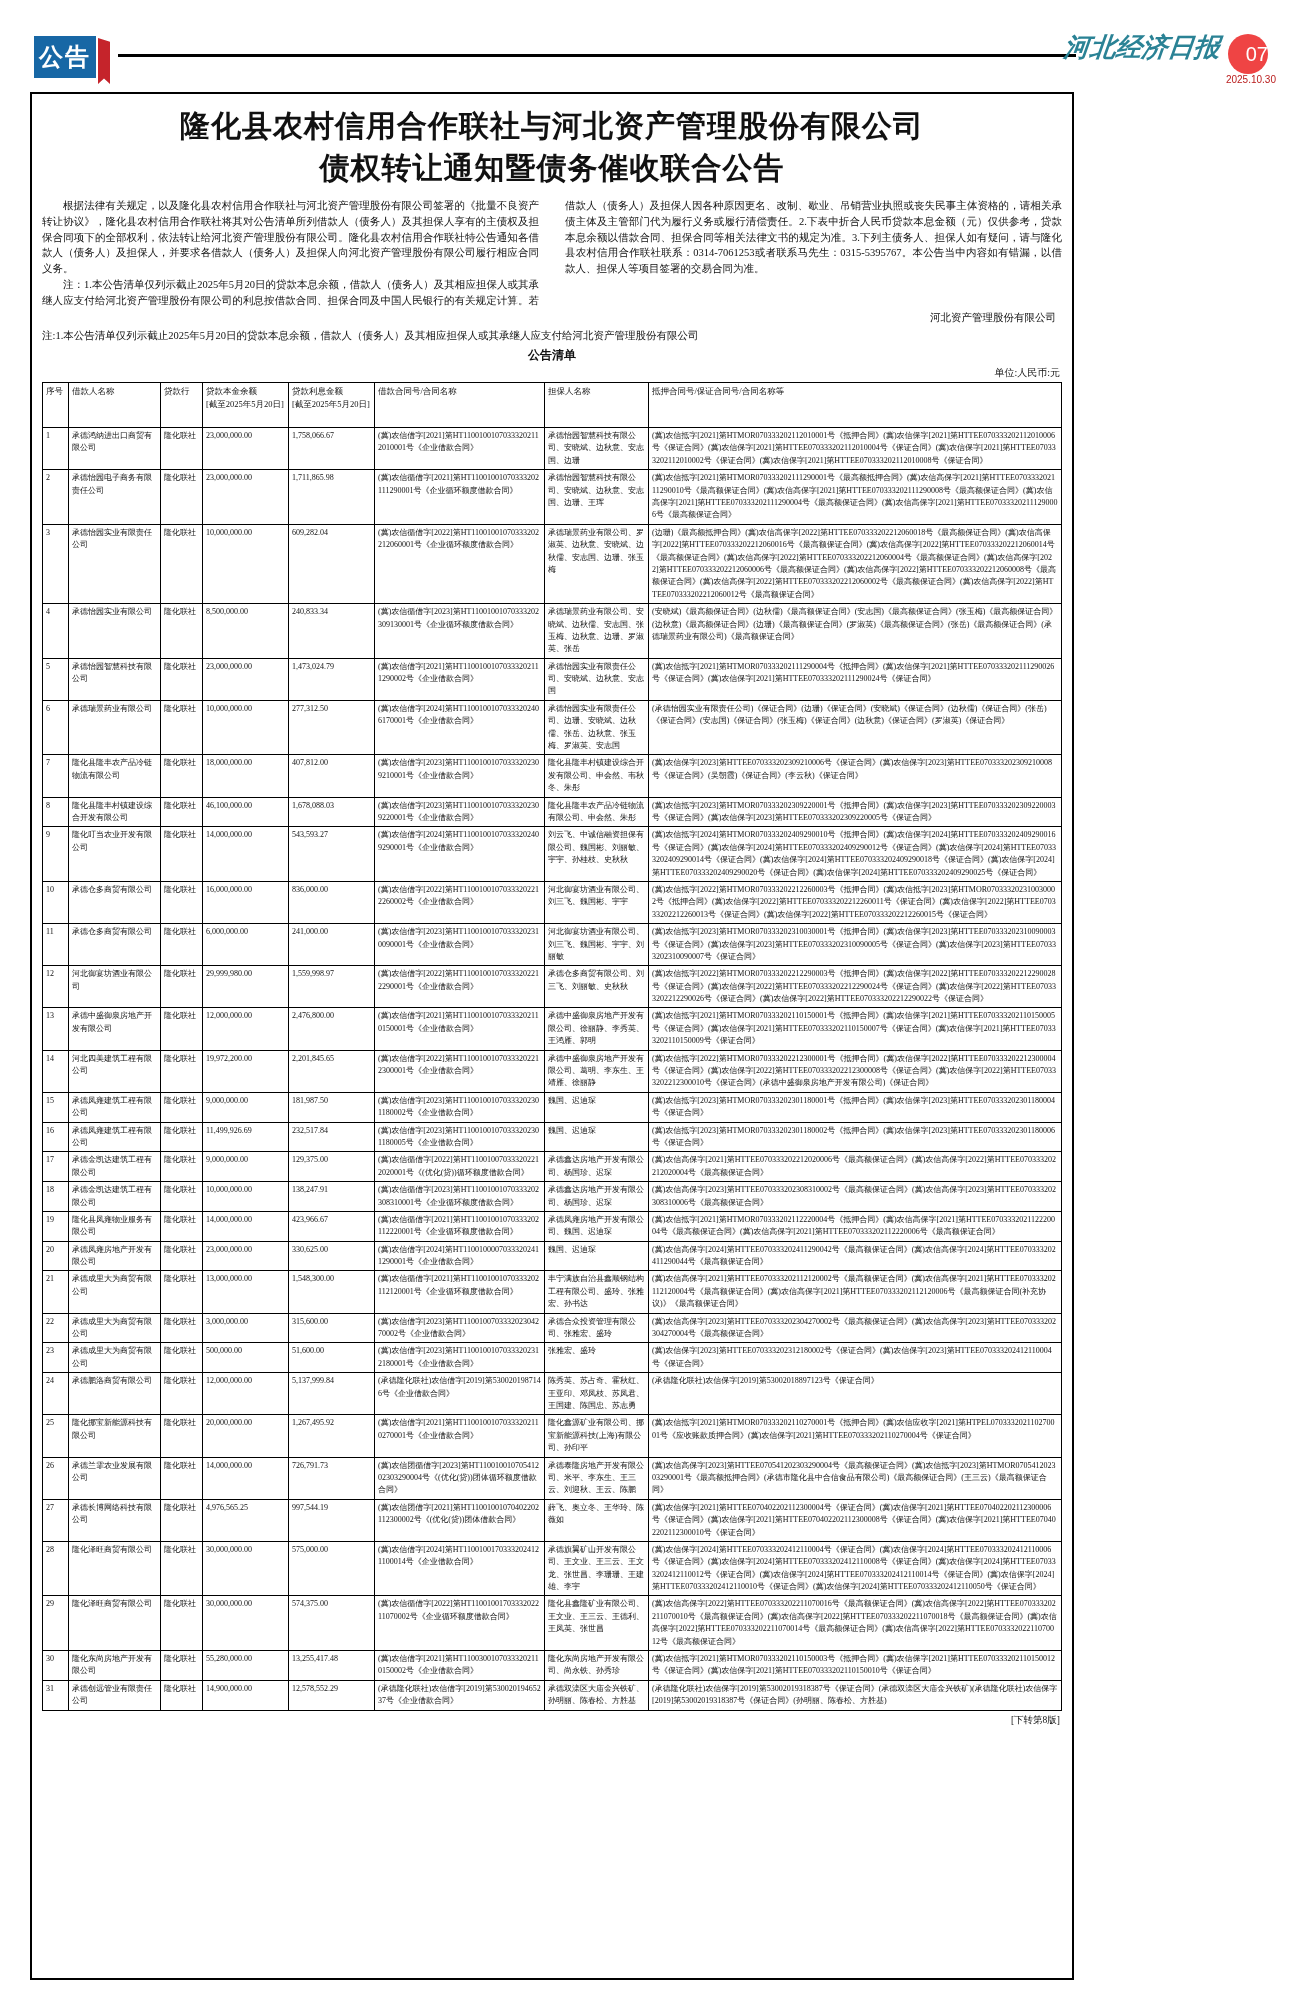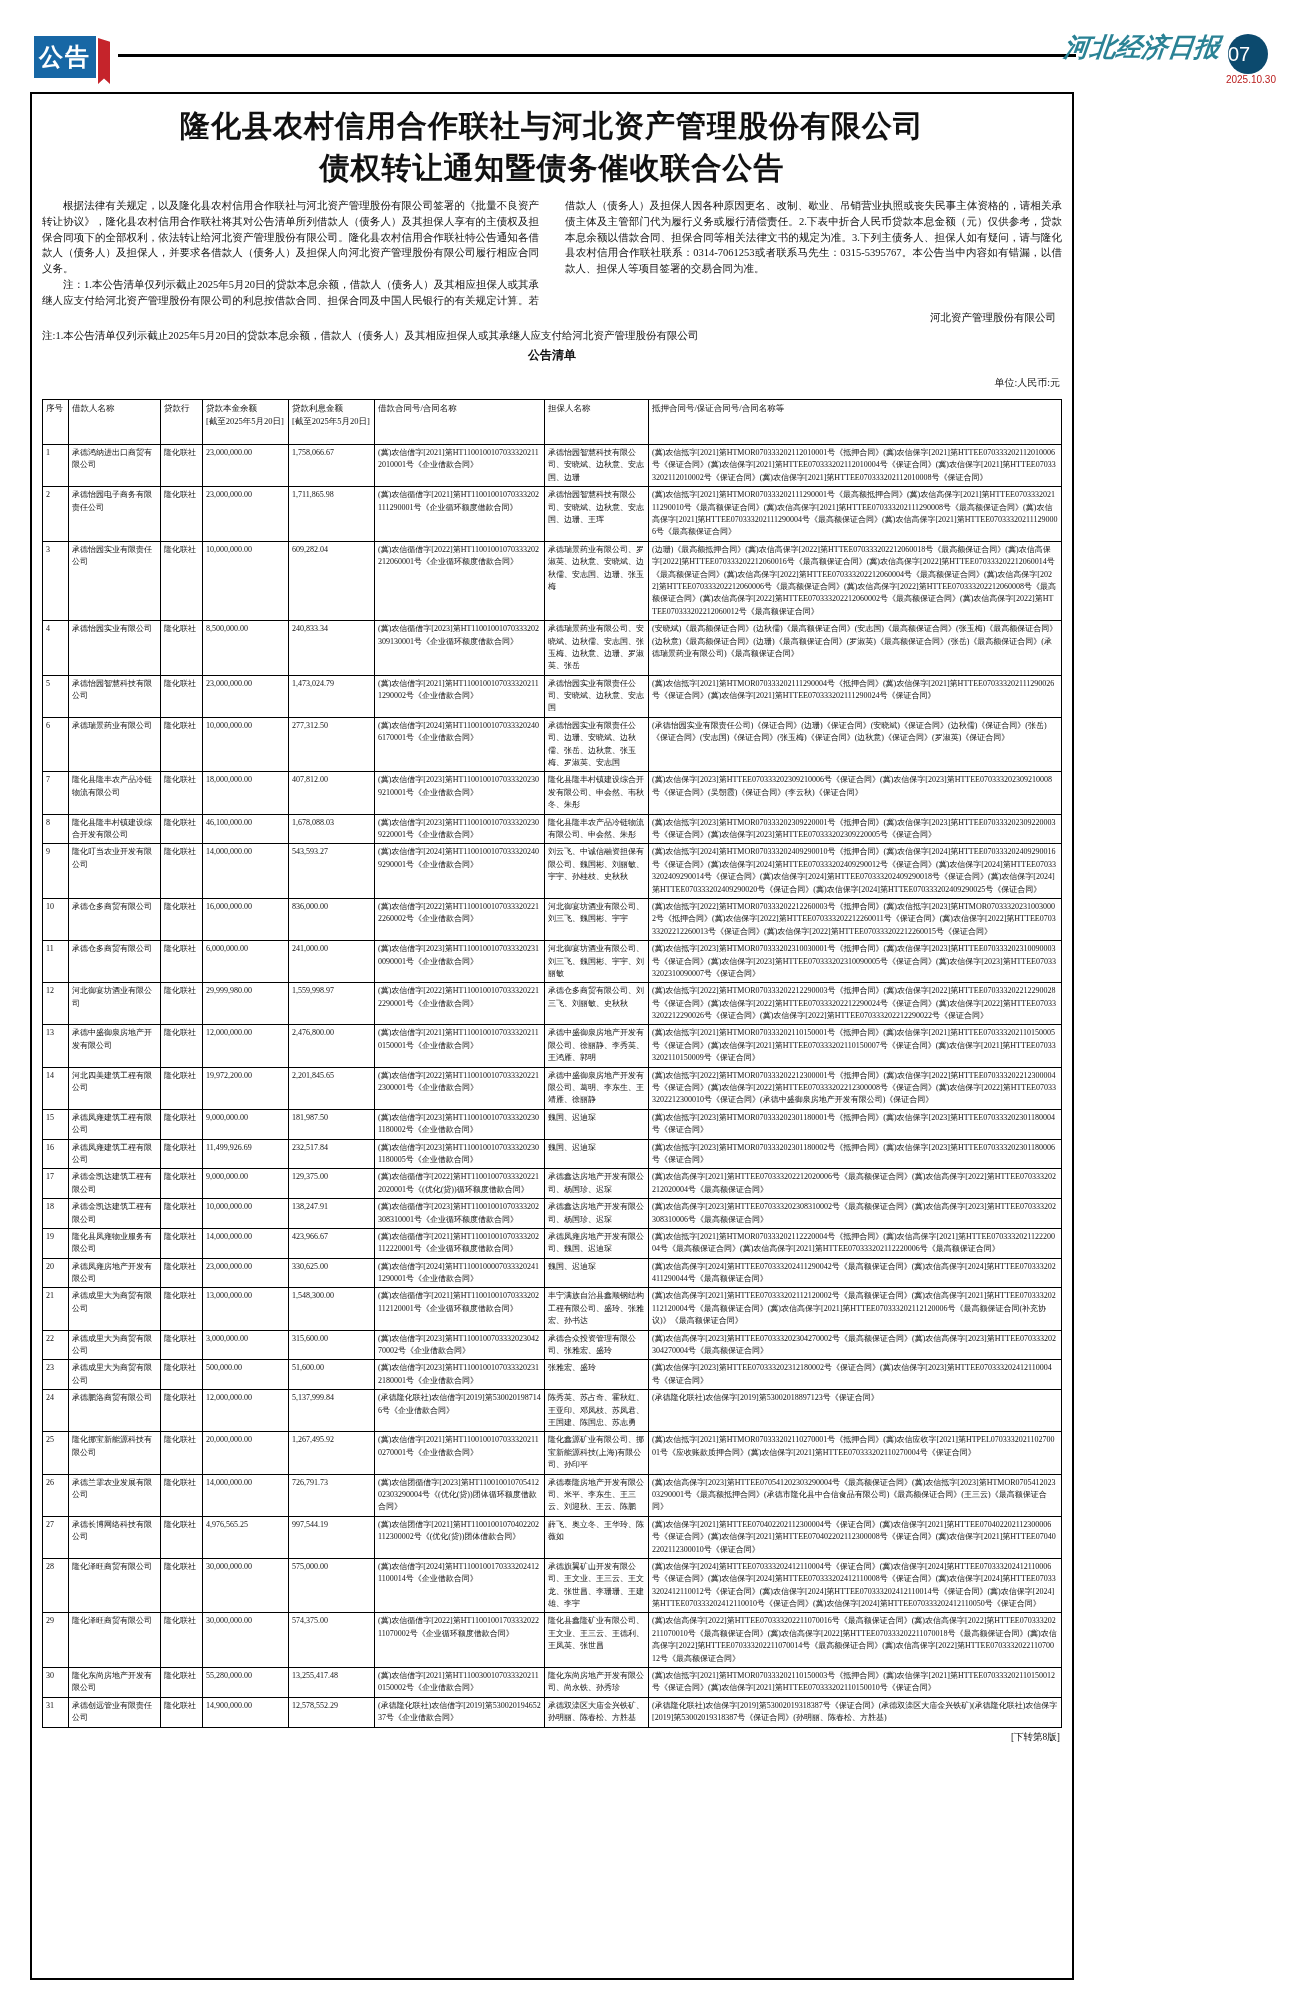--- a/index.html
+++ b/index.html
@@ -11,38 +11,38 @@
   .badge{position:absolute;left:0;top:0;width:62px;height:42px;background:#1767a5;
          color:#ffffff;font-family:"Liberation Sans",sans-serif;font-weight:bold;
          font-size:24px;line-height:42px;text-align:center;letter-spacing:2px;}
   .ribbon{position:absolute;left:64px;top:2px;width:12px;height:46px;background:#c5242b;
           clip-path:polygon(0 0,100% 8%,100% 100%,50% 88%,0 100%);}
   .rule{position:absolute;left:118px;top:54px;right:222px;height:3px;background:#000;}
   .masthead{position:absolute;right:78px;top:30px;width:160px;text-align:right;
             color:#2a8295;font-family:"DejaVu Serif",serif;font-size:26px;font-weight:bold;
             font-style:italic;transform:skewX(-6deg);white-space:nowrap;}
   .pagenum{position:absolute;right:30px;top:34px;width:40px;height:40px;border-radius:50%;
-           background:#0c4a6e;color:#fff;font-family:"Liberation Sans",sans-serif;
-           font-size:20px;line-height:40px;text-align:left;}
+           background:#ef4444;color:#fff;font-family:"Liberation Sans",sans-serif;
+           font-size:20px;line-height:40px;text-align:right;}
   .dateline{position:absolute;right:22px;top:74px;font-family:"Liberation Sans",sans-serif;
             font-size:10px;color:#b91c1c;}
   
   .box{position:absolute;left:30px;top:92px;width:1044px;height:1888px;border:2px solid #000;
        padding:8px 10px 6px 10px;box-sizing:border-box;}
   .title{ text-align:center;font-family:"Liberation Sans","DejaVu Sans",sans-serif;
           font-weight:bold;font-size:30px;line-height:36px;letter-spacing:1px;margin-top:6px;}
   .intro{margin-top:12px;column-count:2;column-gap:26px;font-size:10.5px;line-height:1.5;
          text-align:justify;}
   .intro p{margin:0;text-indent:2em;}
   .sign{ text-align:right;font-size:10.5px;line-height:1.6;margin-top:2px;padding-right:6px;}
   .note{font-size:10.5px;margin-top:2px;}
   .list-title{text-align:center;font-size:12px;font-weight:bold;margin-top:4px;}
-  .unit{ text-align:right;font-size:10px;margin:12px 2px 2px 0;}
+  .unit{ text-align:right;font-size:10px;margin:2px 2px 2px 0;}
   
-  table.ann{width:100%;border-collapse:collapse;table-layout:fixed;margin-top:9px;
+  table.ann{width:100%;border-collapse:collapse;table-layout:fixed;margin-top:2px;
             font-size:8px;line-height:1.55;}
   table.ann th,table.ann td{border:1px solid #000;vertical-align:top;padding:2px 3px;
             word-break:break-all;overflow:hidden;}
   table.ann th{font-weight:normal;text-align:left;white-space:pre-line;height:40px;
             font-size:8.5px;}
   td.num{white-space:nowrap;}
   .c0{width:26px;} .c1{width:92px;} .c2{width:42px;} .c3{width:86px;} .c4{width:86px;}
   .c5{width:170px;} .c6{width:104px;} .c7{width:auto;}
   .footer-cont{text-align:right;font-size:9.5px;margin-top:3px;padding-right:2px;}
 </style>

